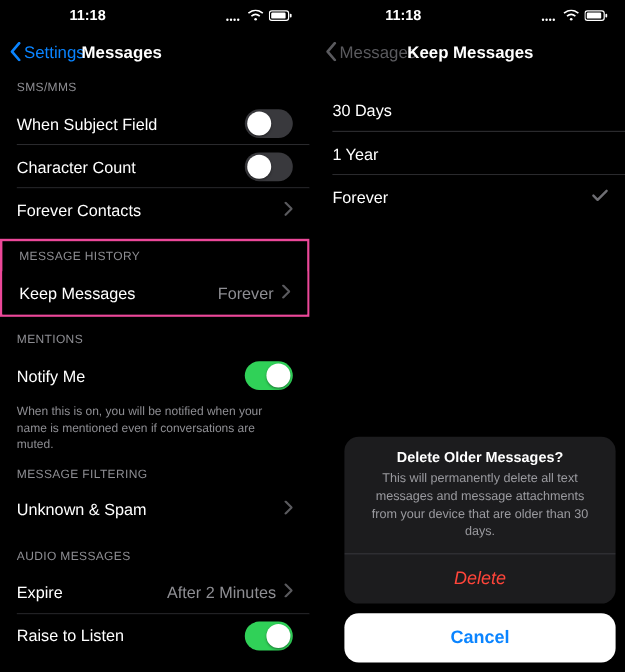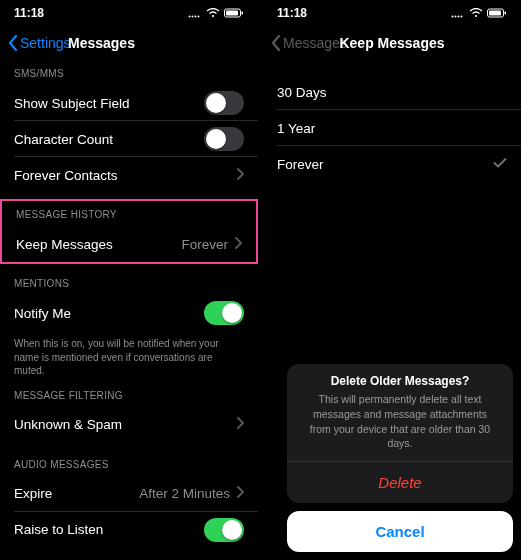--- a/index.html
+++ b/index.html
@@ -24,20 +24,21 @@
   
   .statusbar {
     height: 26px;
     display: flex;
     align-items: center;
     padding: 0 14px;
     font-size: 12px;
     font-weight: 600;
     color: #fff;
     justify-content: space-between;
+    margin-left: 44px;
   }
   .statusbar .right { display: flex; align-items: center; gap: 4px; }
 
   
   .navbar {
     height: 34px;
     display: flex;
     align-items: center;
     padding: 0 8px;
     position: relative;
@@ -215,21 +216,21 @@
           <path d="M8 1 L2 8 L8 15" stroke="#0a84ff" stroke-width="2.2" fill="none" stroke-linecap="round" stroke-linejoin="round"></path>
         </svg>
       <span>Settings</span>
     </div>
     <div class="title">Messages</div>
   </div>
 
   <div class="section-header tight-top">SMS/MMS</div>
 
   <div class="row">
-    <span>Show Subject Field</span>
+    <span>When Subject Field</span>
     <div class="toggle off">
         <div class="knob"></div>
       </div>
   </div>
   <div class="row">
     <span>Character Count</span>
     <div class="toggle off">
         <div class="knob"></div>
       </div>
   </div>

